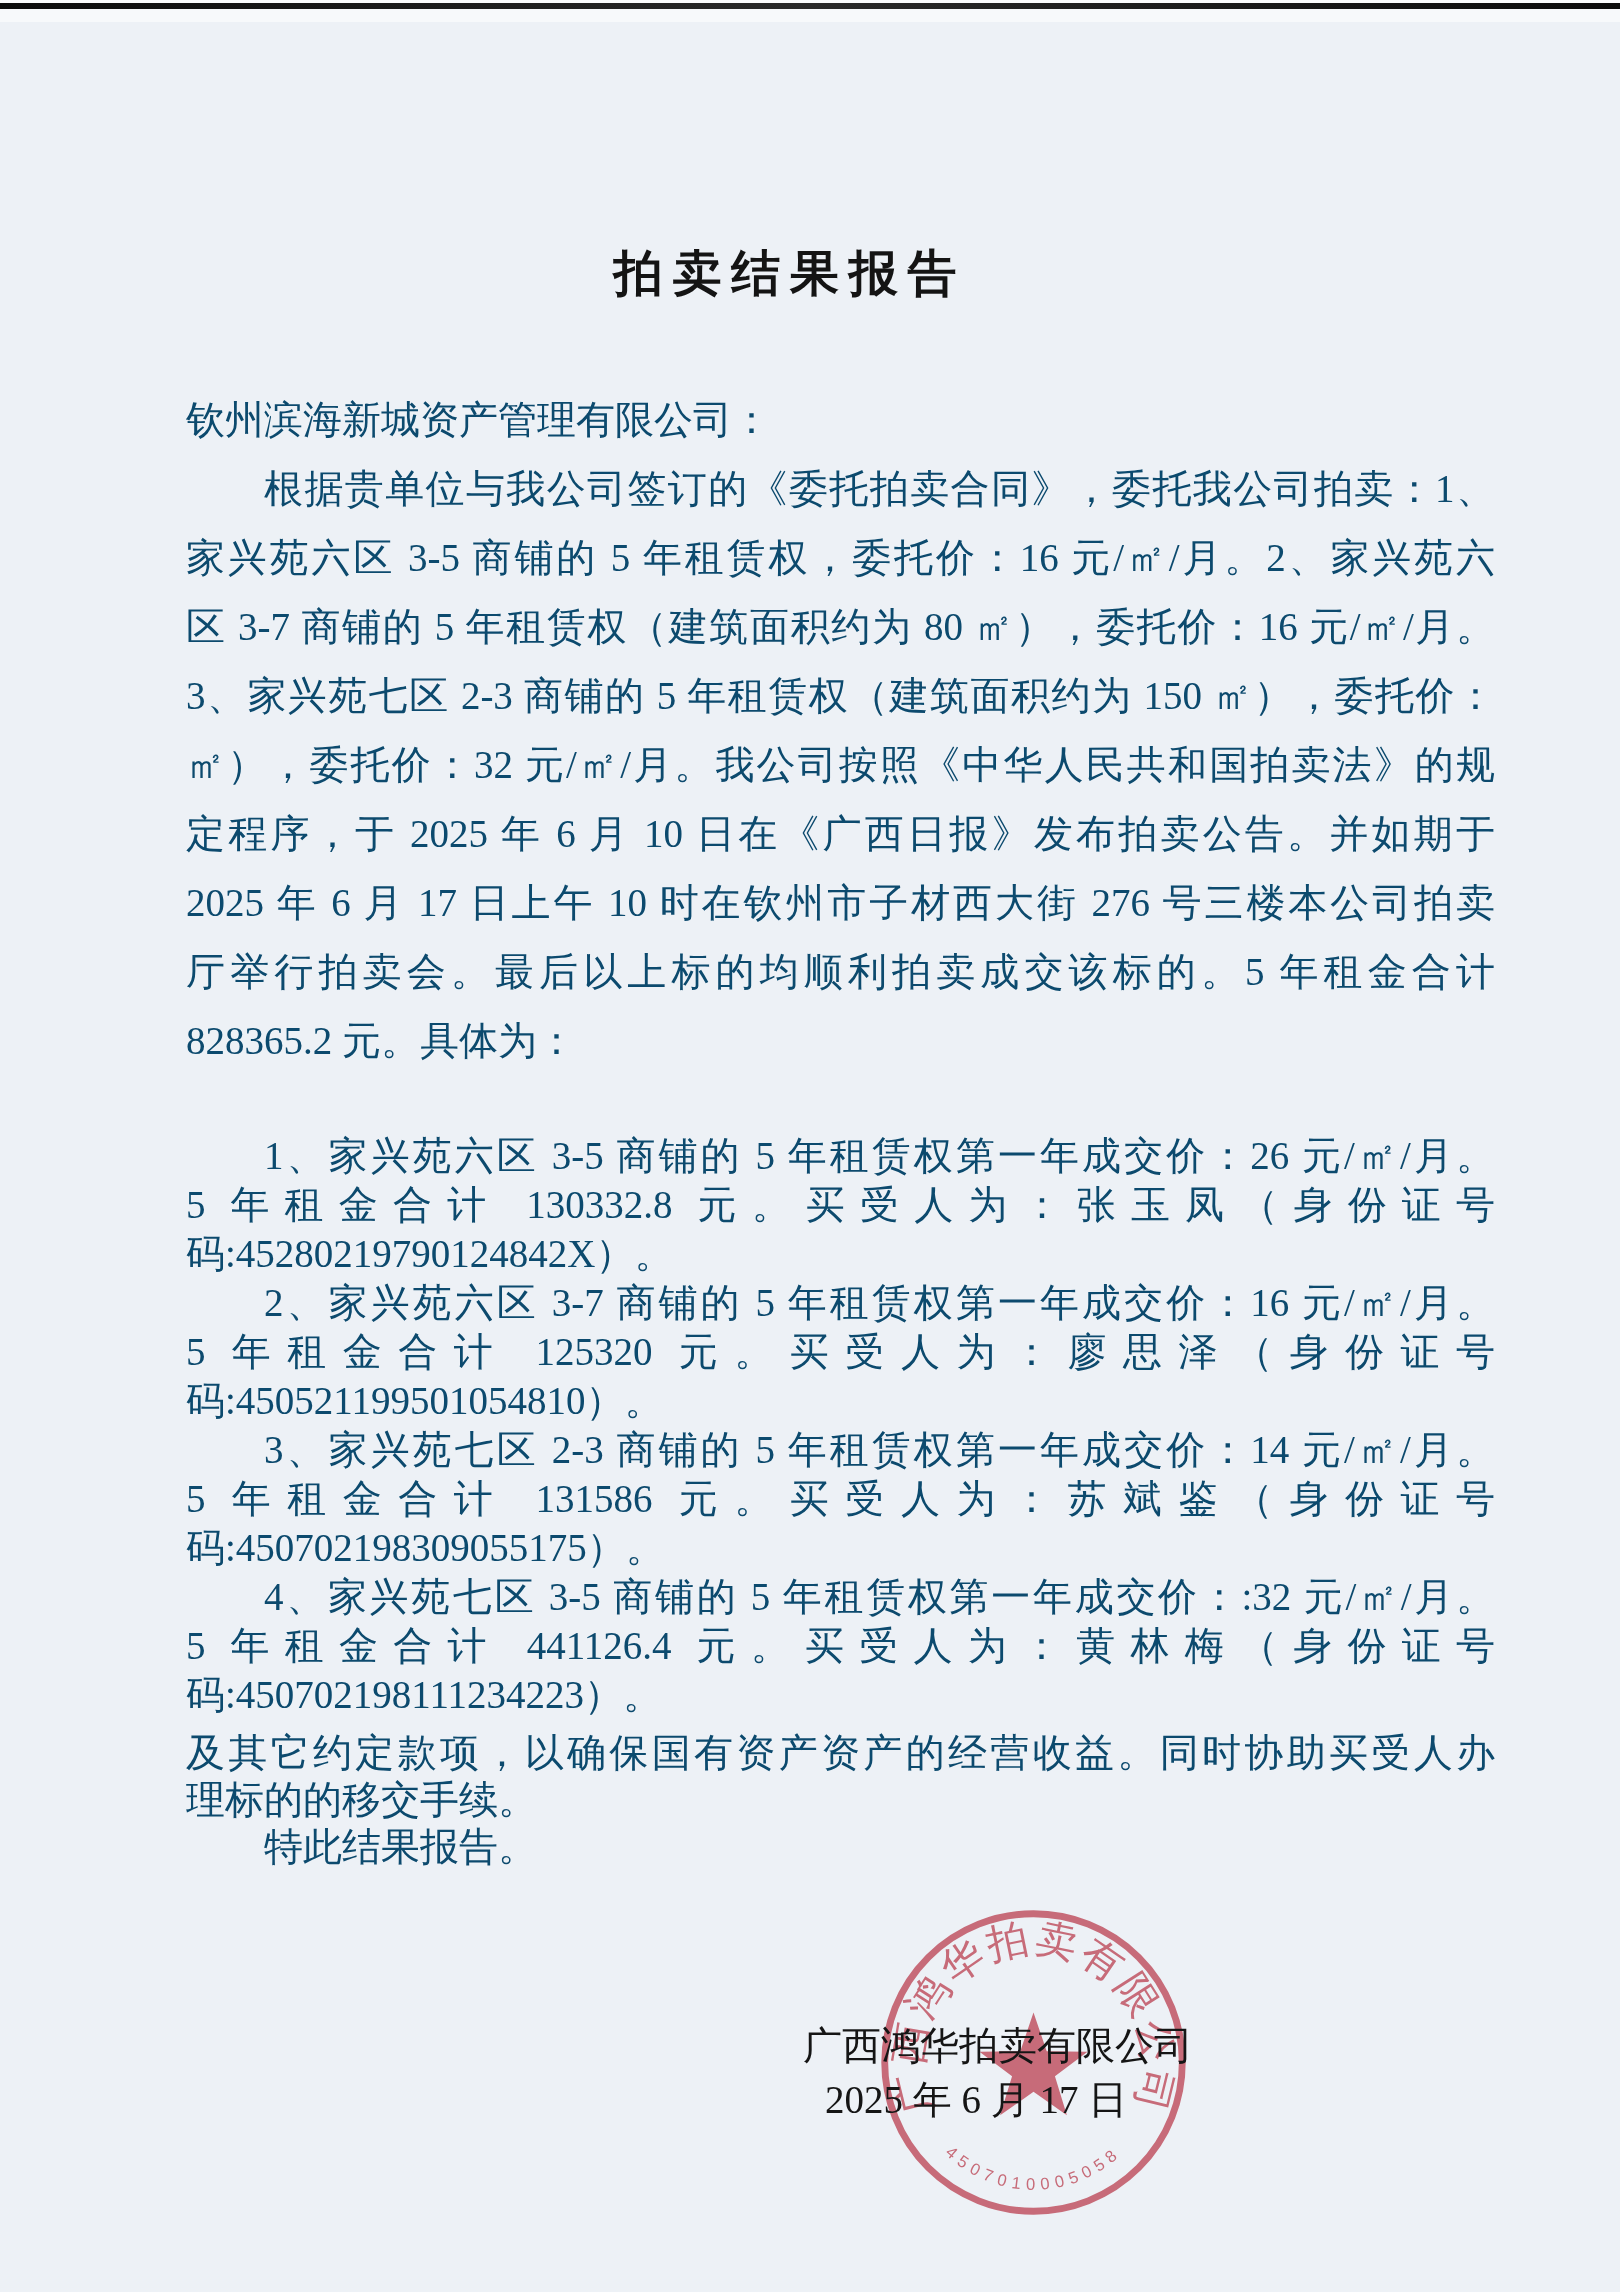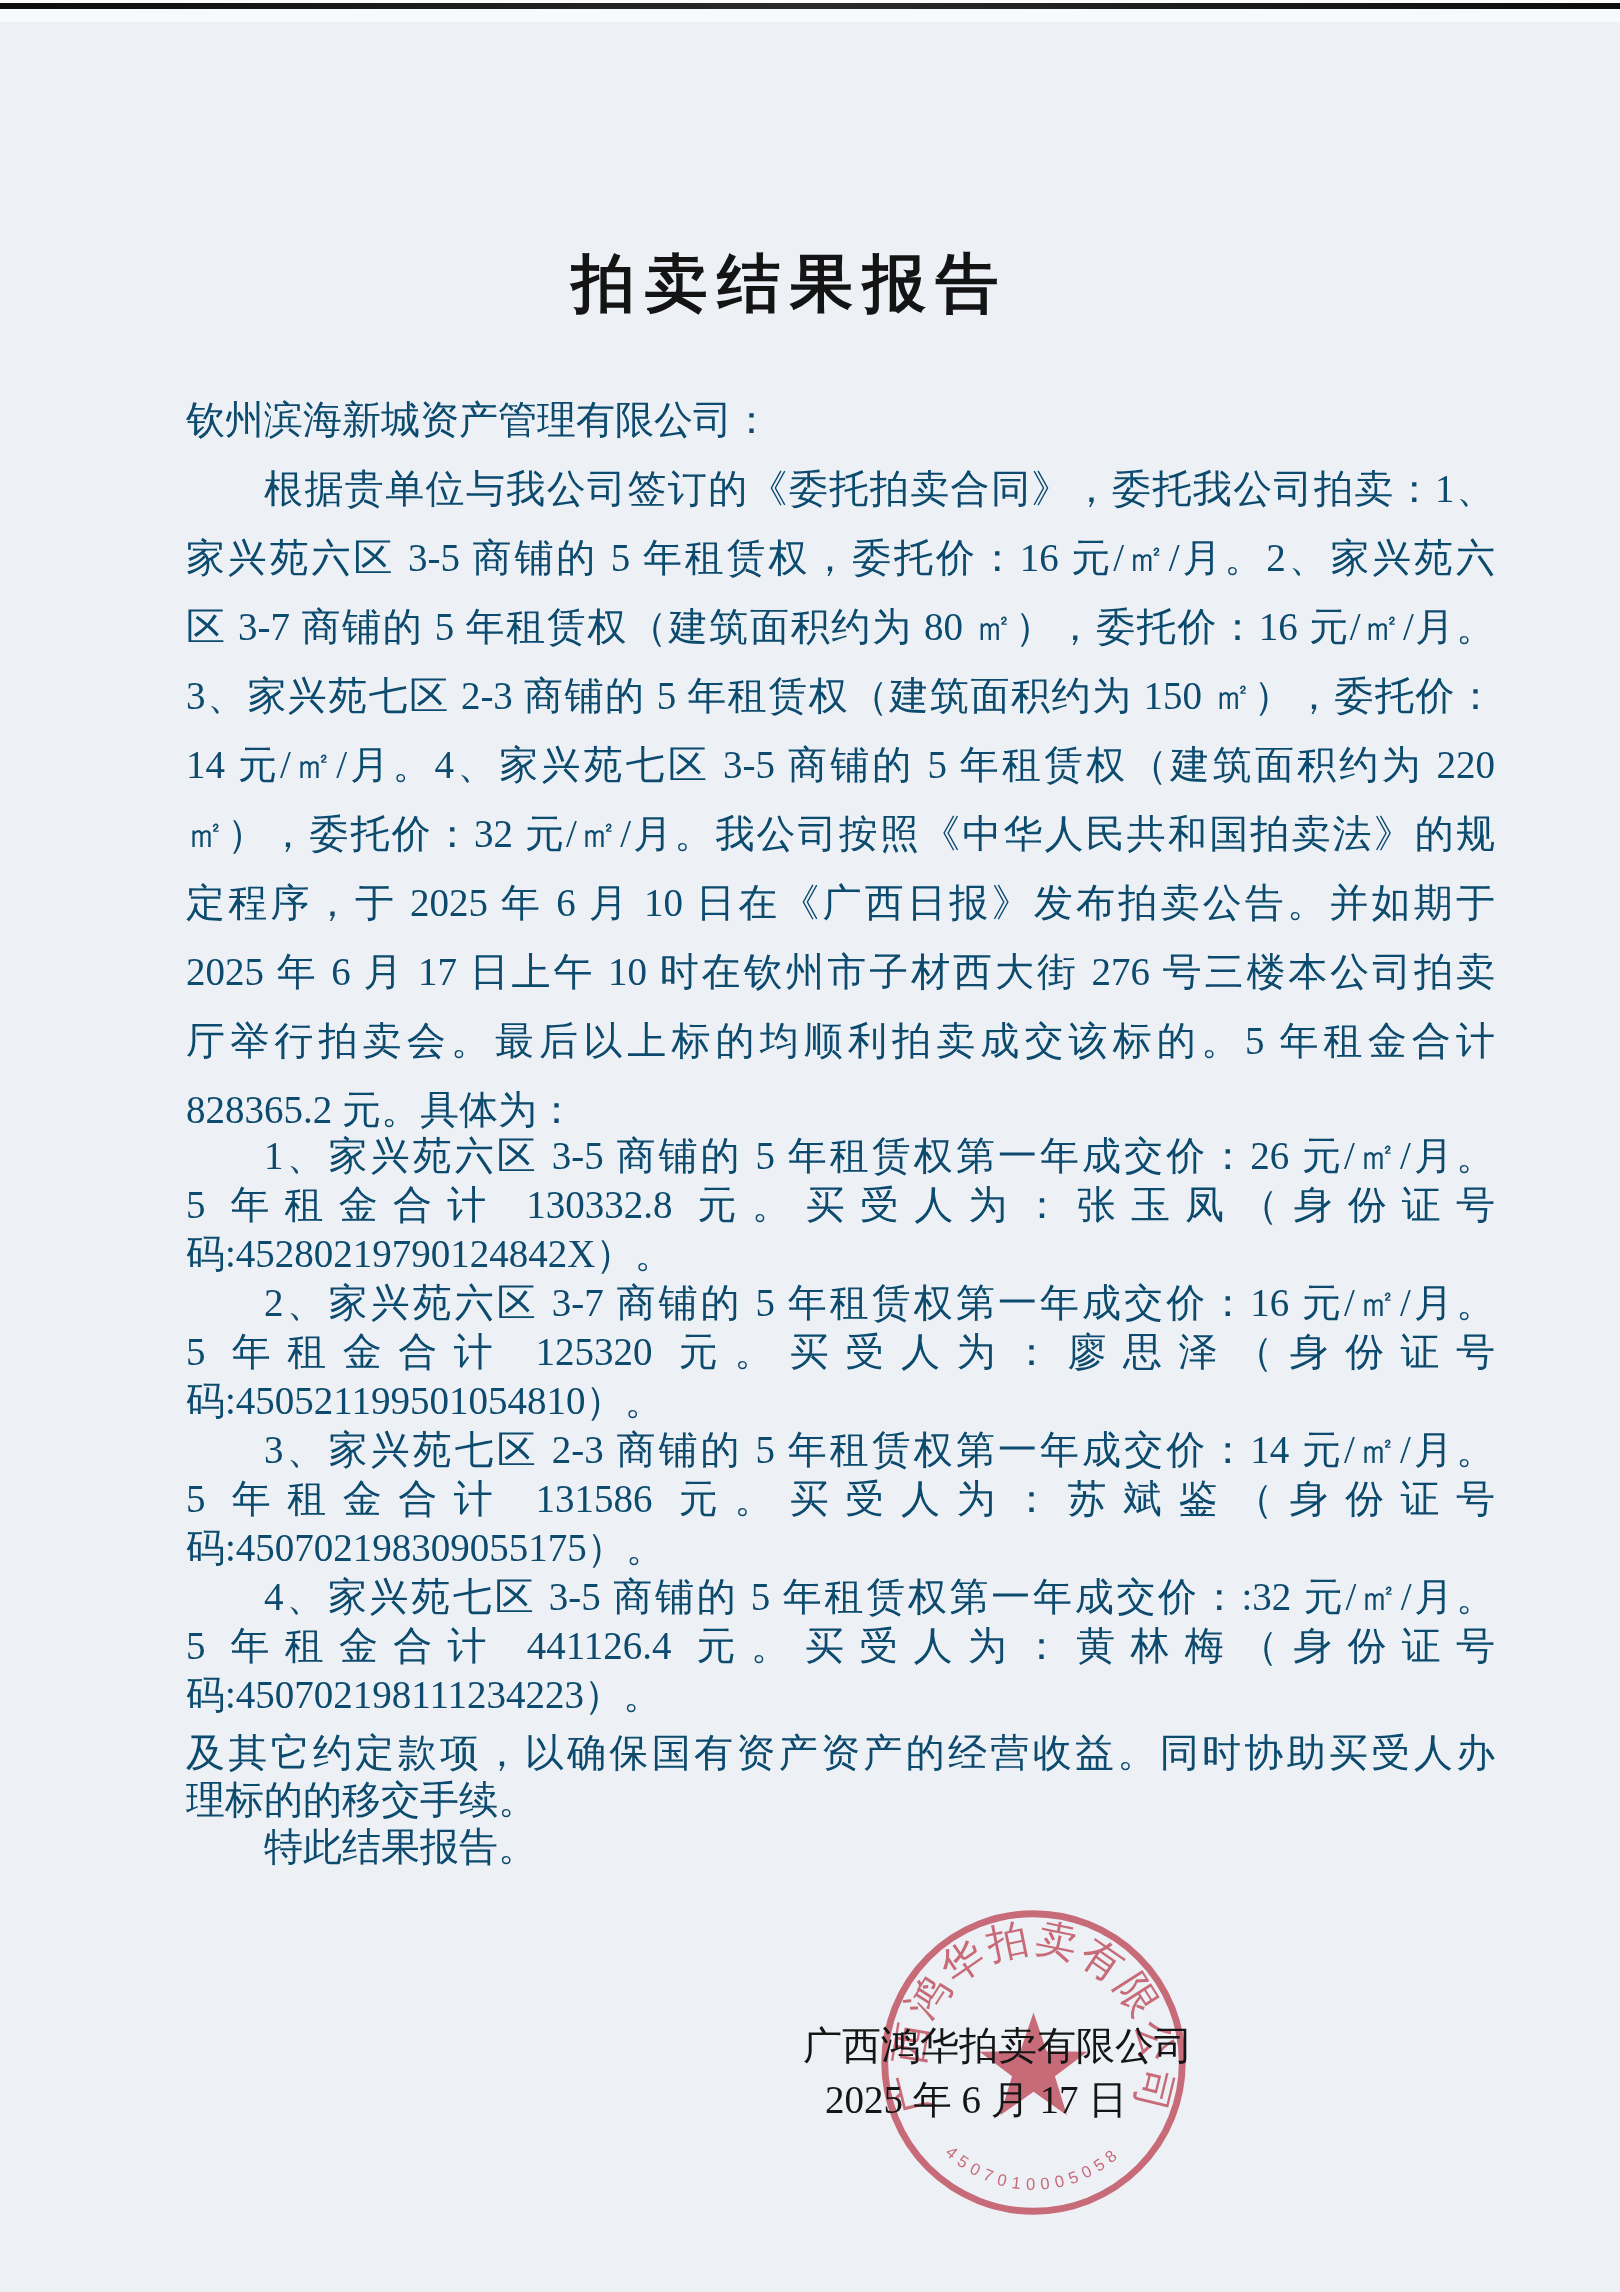--- a/index.html
+++ b/index.html
@@ -11,21 +11,21 @@
     font-family:"Liberation Serif", serif;
     color:#181818;
   }
   .scan-white-top{position:absolute;top:0;left:0;width:100%;height:2.9px;background:#fbfcfd;}
   .scan-edge{position:absolute;top:2.9px;left:0;width:100%;height:5.9px;background:linear-gradient(90deg,#0c0c0c,#2a2a2a 50%,#0c0c0c);}
   .scan-under{position:absolute;top:8.8px;left:0;width:100%;height:13.7px;background:#f7f9fb;}
 
   .doc-title{
     position:absolute;top:241px;left:790px;transform:translateX(-50%);
     font-family:"Liberation Sans", sans-serif;
-    font-weight:700;font-size:63px;letter-spacing:9.8px;white-space:nowrap;
+    font-weight:700;font-size:49px;letter-spacing:9.8px;white-space:nowrap;
     color:#141414;
   }
 
   .block{position:absolute;left:186px;width:1309px;font-size:39px;color:#0c4a6e;}
   .block-intro{top:385px;line-height:69px;}
   .block-items{top:1131px;line-height:49px;}
   .block-close{top:1729px;line-height:47px;}
 
   .ln{white-space:normal;}
   .j{text-align:justify;text-align-last:justify;}
@@ -51,21 +51,20 @@
   <div class="scan-under"></div>
 
   <div class="doc-title">拍卖结果报告</div>
 
   <div class="block block-intro">
     <div class="ln l">钦州滨海新城资产管理有限公司：</div>
     <div class="ln j ind">根据贵单位与我公司签订的《委托拍卖合同》，委托我公司拍卖：1、</div>
     <div class="ln j">家兴苑六区 3-5 商铺的 5 年租赁权，委托价：16 元/㎡/月。2、家兴苑六</div>
     <div class="ln j">区 3-7 商铺的 5 年租赁权（建筑面积约为 80 ㎡），委托价：16 元/㎡/月。</div>
     <div class="ln j">3、家兴苑七区 2-3 商铺的 5 年租赁权（建筑面积约为 150 ㎡），委托价：</div>
-    <div class="ln j">14 元/㎡/月。4、家兴苑七区 3-5 商铺的 5 年租赁权（建筑面积约为 220</div>
     <div class="ln j">㎡），委托价：32 元/㎡/月。我公司按照《中华人民共和国拍卖法》的规</div>
     <div class="ln j">定程序，于 2025 年 6 月 10 日在《广西日报》发布拍卖公告。并如期于</div>
     <div class="ln j">2025 年 6 月 17 日上午 10 时在钦州市子材西大街 276 号三楼本公司拍卖</div>
     <div class="ln j">厅举行拍卖会。最后以上标的均顺利拍卖成交该标的。5 年租金合计</div>
     <div class="ln l">828365.2 元。具体为：</div>
   </div>
 
   <div class="block block-items">
     <div class="ln j ind">1、家兴苑六区 3-5 商铺的 5 年租赁权第一年成交价：26 元/㎡/月。</div>
     <div class="ln j">5 年租金合计 130332.8 元。买受人为：张玉凤（身份证号</div>

